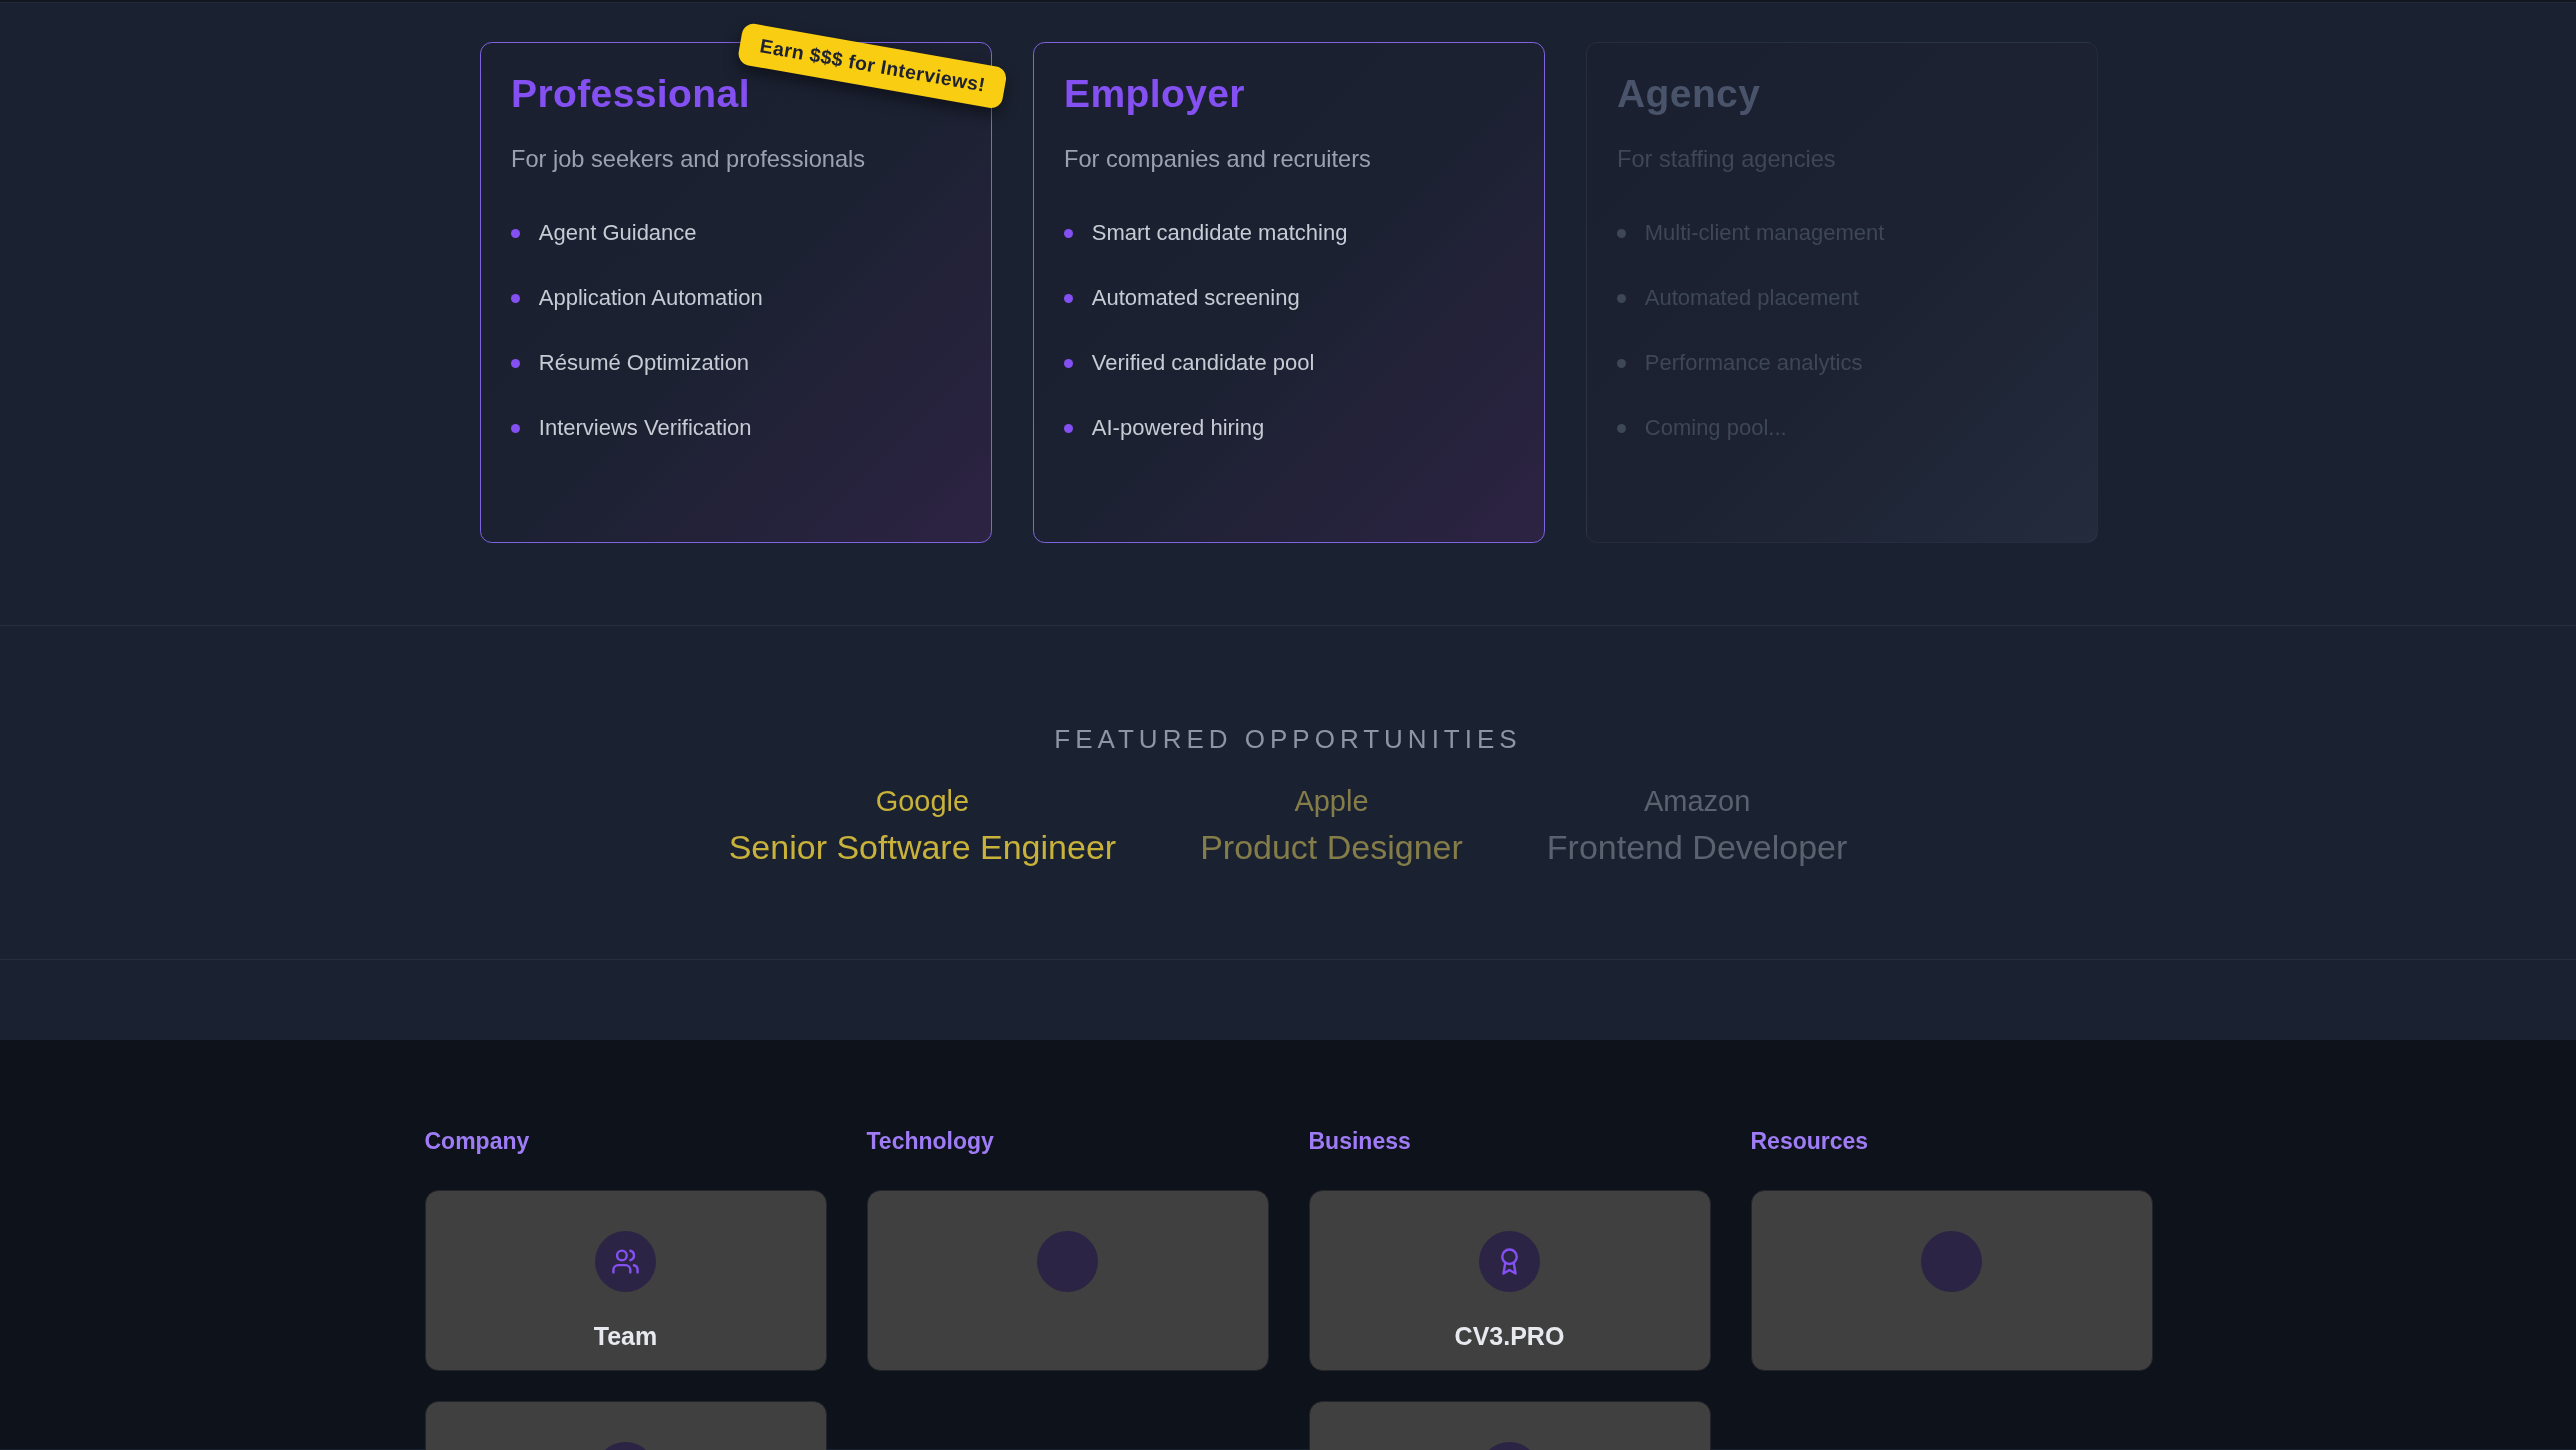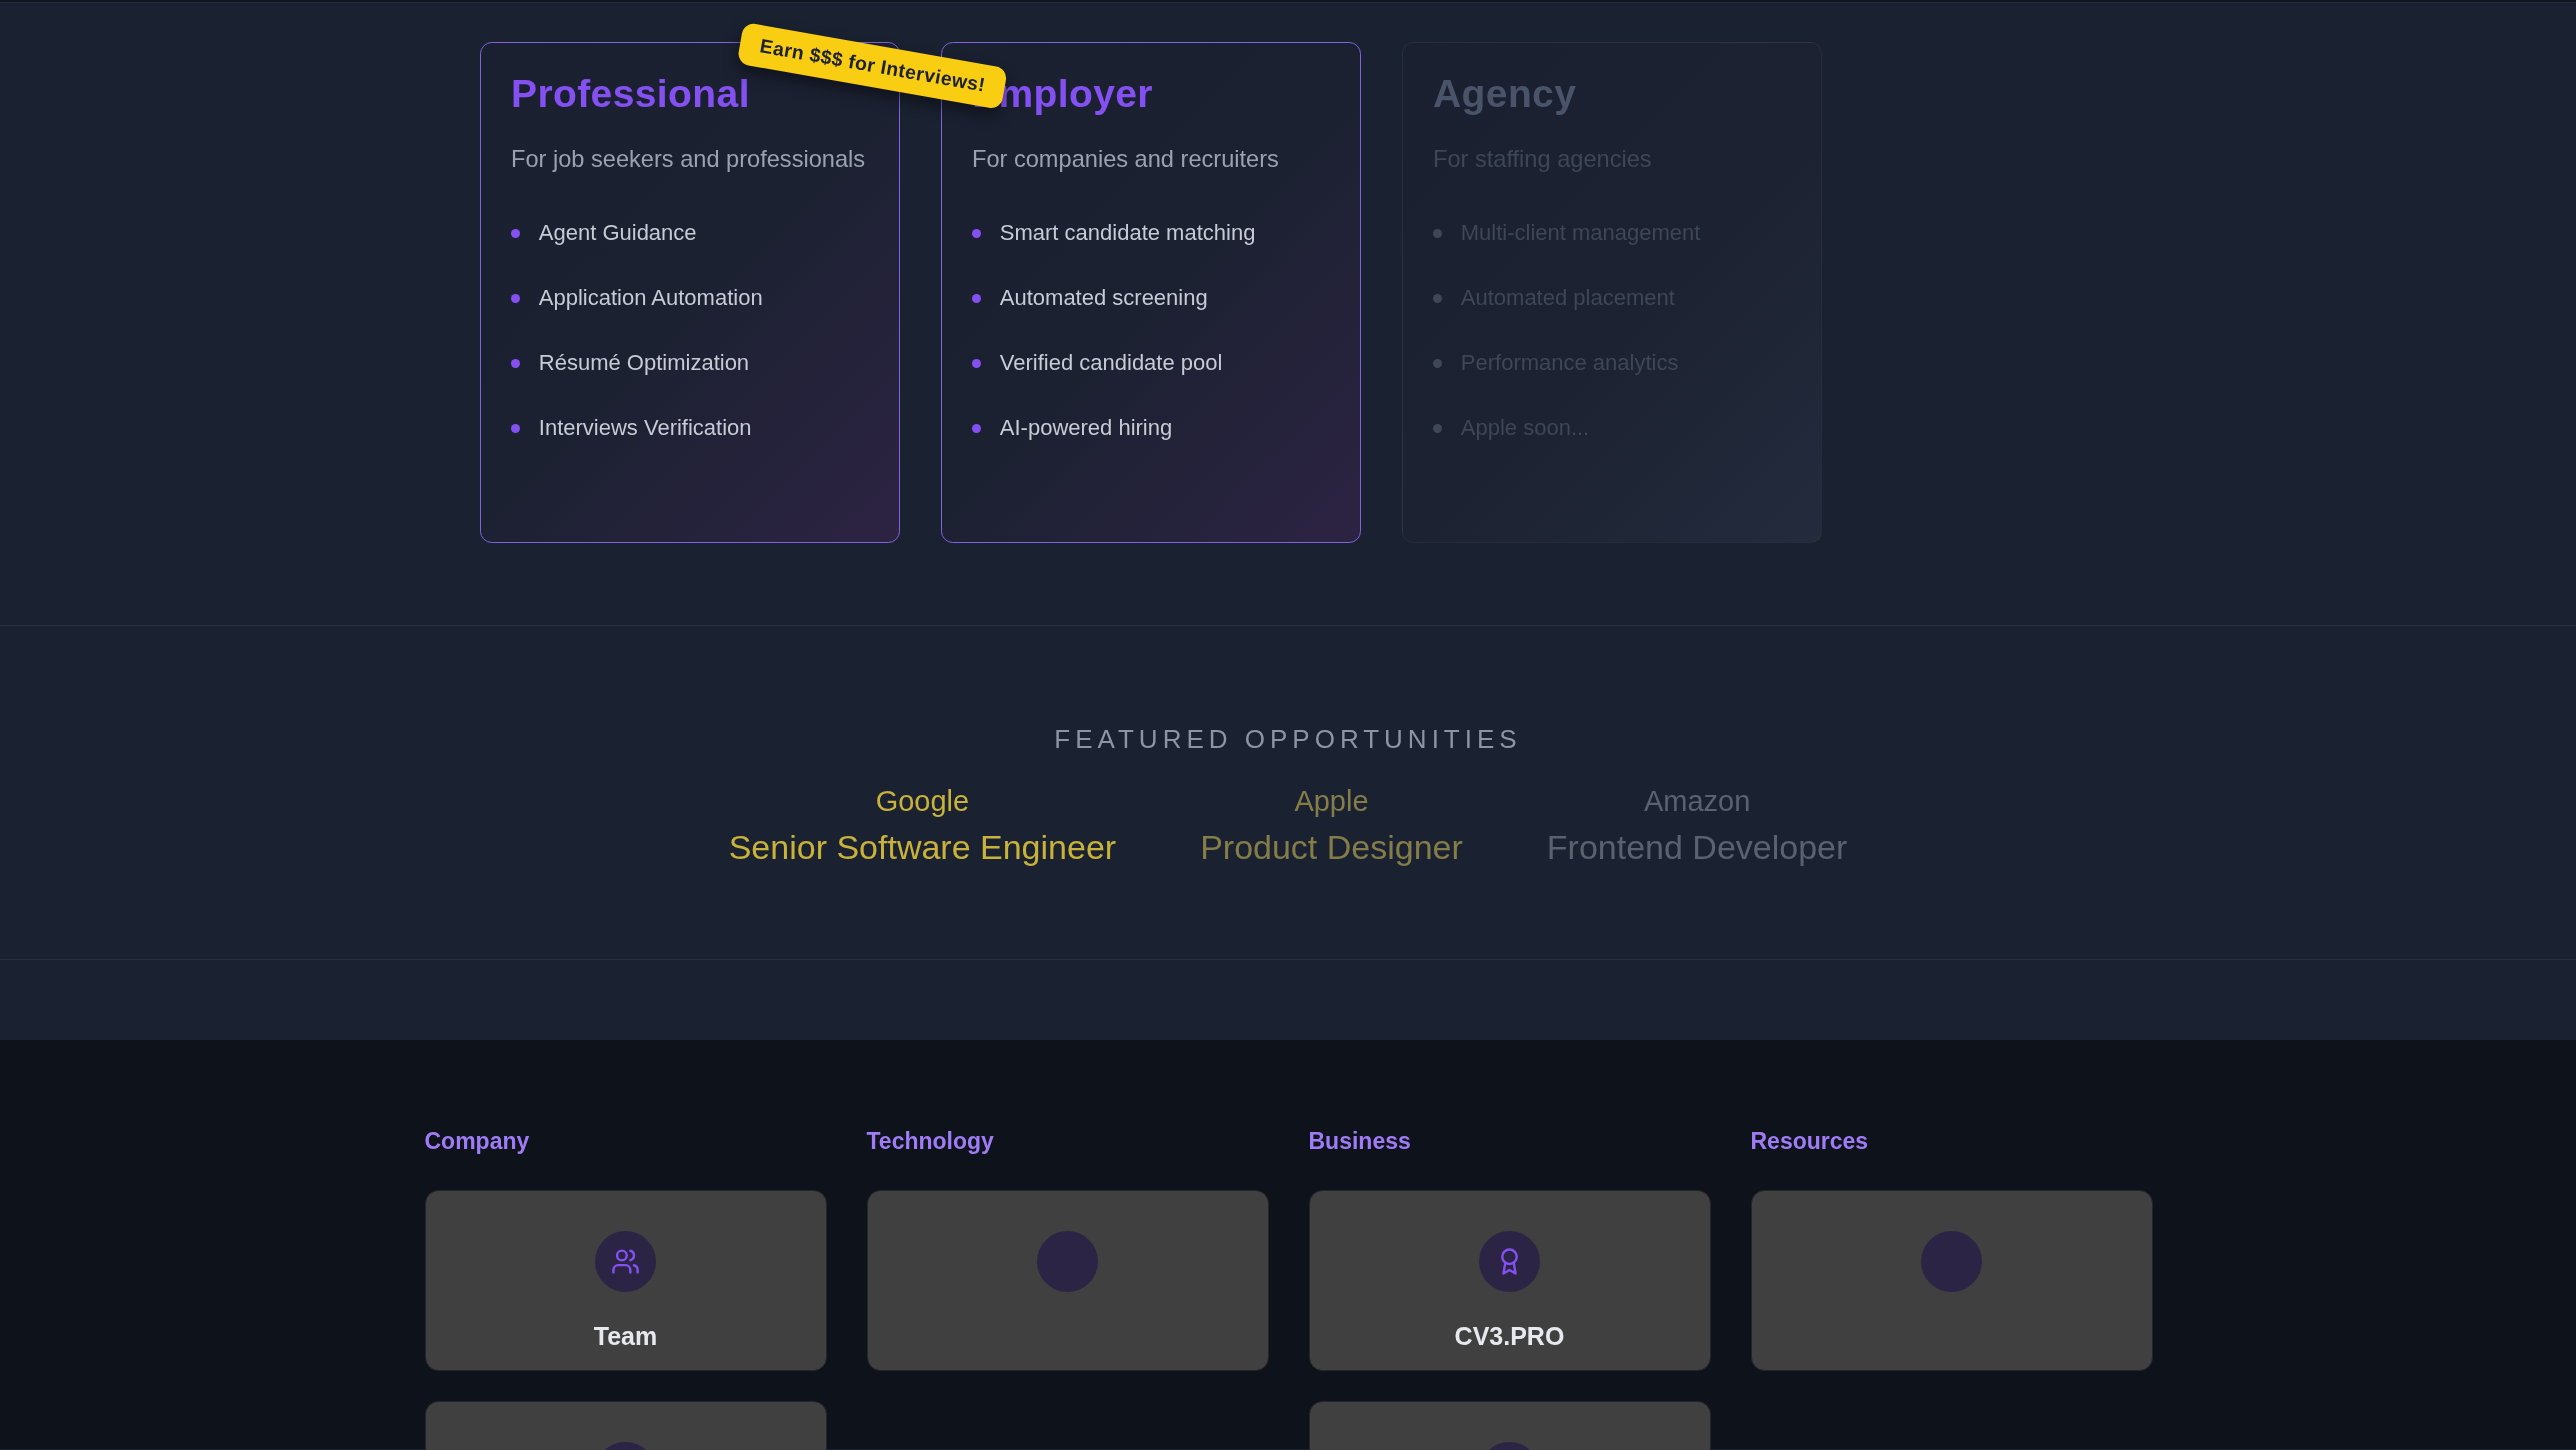--- a/index.html
+++ b/index.html
@@ -8,21 +8,21 @@
     width:2576px; height:1450px; overflow:hidden; position:relative;
     font-family:"Liberation Sans", sans-serif;
     --accent:#8450f2; --accent_soft:#9f7cf6;
   }
   .top-strip { height:3.4px; background:#12161f; border-bottom:0.8px solid #232a38; }
 
   
   .plans-section { position:relative; height:623px; border-bottom:0.8px solid #272e3c; }
   .plans-row { position:absolute; left:480px; top:39px; display:flex; gap:41px; }
   .plan-card {
-    width:420px; height:501px; border-radius:11.8px; padding:29px 30px;
+    width:512px; height:501px; border-radius:11.8px; padding:29px 30px;
     background:linear-gradient(135deg,#1a2030 0%,#1c2132 52%,#2d2343 100%);
     border:1.3px solid #8063df; position:relative;
   }
   .plan-card.disabled {
     background:linear-gradient(135deg,#1a2030 0%,#1c2231 55%,#232b3d 100%);
     border:0.8px solid rgba(140,150,165,0.10);
   }
   .plan-title { font-size:39px; font-weight:bold; color:var(--accent); letter-spacing:0.4px; }
   .plan-sub { margin-top:30px; font-size:23.6px; color:#9aa2af; }
   .plan-features { list-style:none; margin-top:47px; }
@@ -142,21 +142,21 @@
         <li>
             <span class="dot"></span>
             <span>Automated placement</span>
           </li>
         <li>
             <span class="dot"></span>
             <span>Performance analytics</span>
           </li>
         <li>
             <span class="dot"></span>
-            <span>Apple soon...</span>
+            <span>Coming pool...</span>
           </li>
       </ul>
     </div>
 
   </div>
 </section>
 
 <section class="featured-section">
   <h2 class="featured-heading">FEATURED OPPORTUNITIES</h2>
   <div class="jobs-row">

